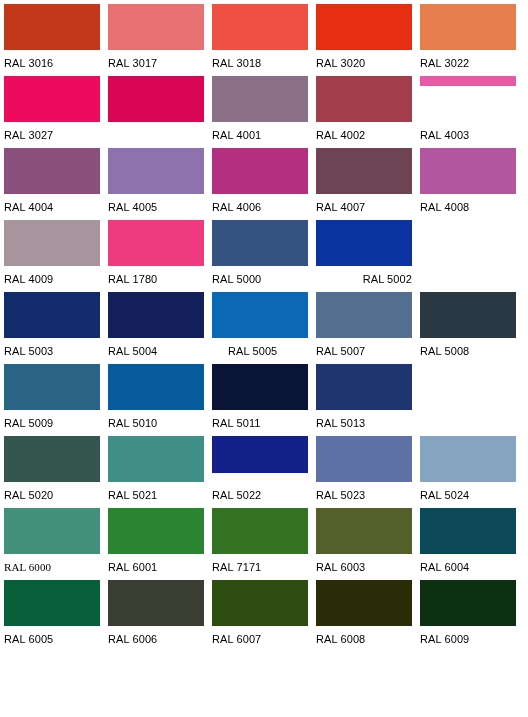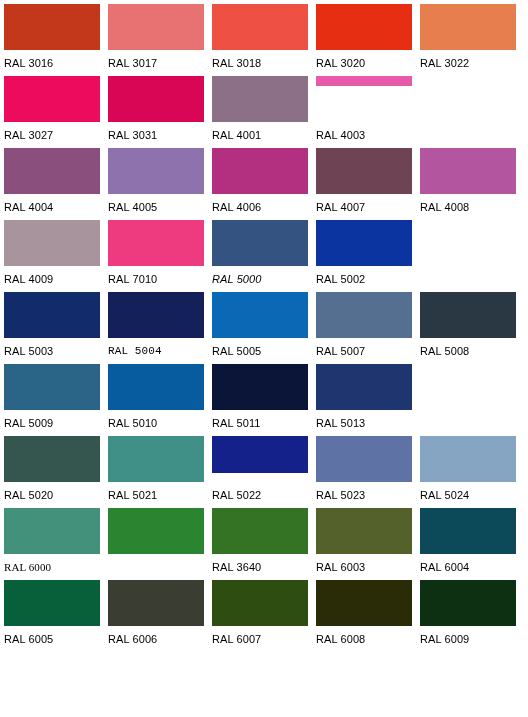--- a/index.html
+++ b/index.html
@@ -88,27 +88,30 @@
     </div>
   </div>
 
   <div class="swatch-row">
     <div class="swatch-cell">
       <div class="swatch-chip" style="background-color: rgb(237, 11, 93);"></div>
       <div class="swatch-label" style="color: rgb(0, 0, 0);">RAL 3027</div>
     </div>
     <div class="swatch-cell">
       <div class="swatch-chip" style="background-color: rgb(217, 5, 85);"></div>
-      <div class="swatch-label" style="color: rgb(0, 0, 0);">RAL 3031</div>
     </div>
     <div class="swatch-cell">
       <div class="swatch-chip" style="background-color: rgb(140, 112, 136);"></div>
       <div class="swatch-label" style="color: rgb(0, 0, 0);">RAL 4001</div>
     </div>
     <div class="swatch-cell">
+      <div class="swatch-chip" style="background-color: rgb(163, 63, 76);"></div>
+      <div class="swatch-label" style="color: rgb(0, 0, 0);">RAL 4002</div>
+    </div>
+    <div class="swatch-cell">
       <div class="swatch-chip" style="background-color: rgb(232, 90, 168);"></div>
       <div class="swatch-label" style="color: rgb(0, 0, 0); margin-top: 36px;">RAL 4003</div>
     </div>
   </div>
 
   <div class="swatch-row">
     <div class="swatch-cell">
       <div class="swatch-chip" style="background-color: rgb(138, 79, 125);"></div>
       <div class="swatch-label" style="color: rgb(0, 0, 0);">RAL 4004</div>
     </div>
@@ -130,44 +133,44 @@
     </div>
   </div>
 
   <div class="swatch-row">
     <div class="swatch-cell">
       <div class="swatch-chip" style="background-color: rgb(168, 148, 156);"></div>
       <div class="swatch-label" style="color: rgb(0, 0, 0);">RAL 4009</div>
     </div>
     <div class="swatch-cell">
       <div class="swatch-chip" style="background-color: rgb(238, 58, 127);"></div>
-      <div class="swatch-label" style="color: rgb(0, 0, 0);">RAL 7010</div>
+      <div class="swatch-label" style="color: rgb(0, 0, 0);">RAL 1780</div>
     </div>
     <div class="swatch-cell">
       <div class="swatch-chip" style="background-color: rgb(53, 83, 128);"></div>
-      <div class="swatch-label" style="color: rgb(0, 0, 0); font-style: italic;">RAL 5000</div>
+      <div class="swatch-label" style="color: rgb(0, 0, 0);">RAL 5000</div>
     </div>
     <div class="swatch-cell">
       <div class="swatch-chip" style="background-color: rgb(12, 52, 160);"></div>
-      <div class="swatch-label" style="color: rgb(0, 0, 0);">RAL 5002</div>
+      <div class="swatch-label" style="color: rgb(0, 0, 0); text-align: right;">RAL 5002</div>
     </div>
   </div>
 
   <div class="swatch-row">
     <div class="swatch-cell">
       <div class="swatch-chip" style="background-color: rgb(17, 43, 107);"></div>
       <div class="swatch-label" style="color: rgb(0, 0, 0);">RAL 5003</div>
     </div>
     <div class="swatch-cell">
       <div class="swatch-chip" style="background-color: rgb(20, 32, 90);"></div>
-      <div class="swatch-label" style="color: rgb(0, 0, 0); font-family: Liberation Mono, monospace;">RAL 5004</div>
+      <div class="swatch-label" style="color: rgb(0, 0, 0);">RAL 5004</div>
     </div>
     <div class="swatch-cell">
       <div class="swatch-chip" style="background-color: rgb(10, 104, 180);"></div>
-      <div class="swatch-label" style="color: rgb(0, 0, 0);">RAL 5005</div>
+      <div class="swatch-label" style="color: rgb(0, 0, 0); margin-left: 16px;">RAL 5005</div>
     </div>
     <div class="swatch-cell">
       <div class="swatch-chip" style="background-color: rgb(84, 111, 143);"></div>
       <div class="swatch-label" style="color: rgb(0, 0, 0);">RAL 5007</div>
     </div>
     <div class="swatch-cell">
       <div class="swatch-chip" style="background-color: rgb(41, 56, 66);"></div>
       <div class="swatch-label" style="color: rgb(0, 0, 0);">RAL 5008</div>
     </div>
   </div>
@@ -215,24 +218,25 @@
     </div>
   </div>
 
   <div class="swatch-row">
     <div class="swatch-cell">
       <div class="swatch-chip" style="background-color: rgb(67, 145, 123);"></div>
       <div class="swatch-label" style="color: rgb(0, 0, 0); font-family: Liberation Serif, serif;">RAL 6000</div>
     </div>
     <div class="swatch-cell">
       <div class="swatch-chip" style="background-color: rgb(42, 132, 48);"></div>
+      <div class="swatch-label" style="color: rgb(0, 0, 0);">RAL 6001</div>
     </div>
     <div class="swatch-cell">
       <div class="swatch-chip" style="background-color: rgb(53, 115, 36);"></div>
-      <div class="swatch-label" style="color: rgb(0, 0, 0);">RAL 3640</div>
+      <div class="swatch-label" style="color: rgb(0, 0, 0);">RAL 7171</div>
     </div>
     <div class="swatch-cell">
       <div class="swatch-chip" style="background-color: rgb(85, 97, 42);"></div>
       <div class="swatch-label" style="color: rgb(0, 0, 0);">RAL 6003</div>
     </div>
     <div class="swatch-cell">
       <div class="swatch-chip" style="background-color: rgb(12, 74, 90);"></div>
       <div class="swatch-label" style="color: rgb(0, 0, 0);">RAL 6004</div>
     </div>
   </div>

